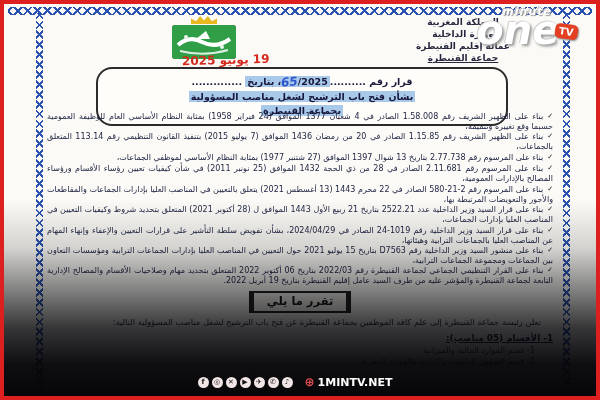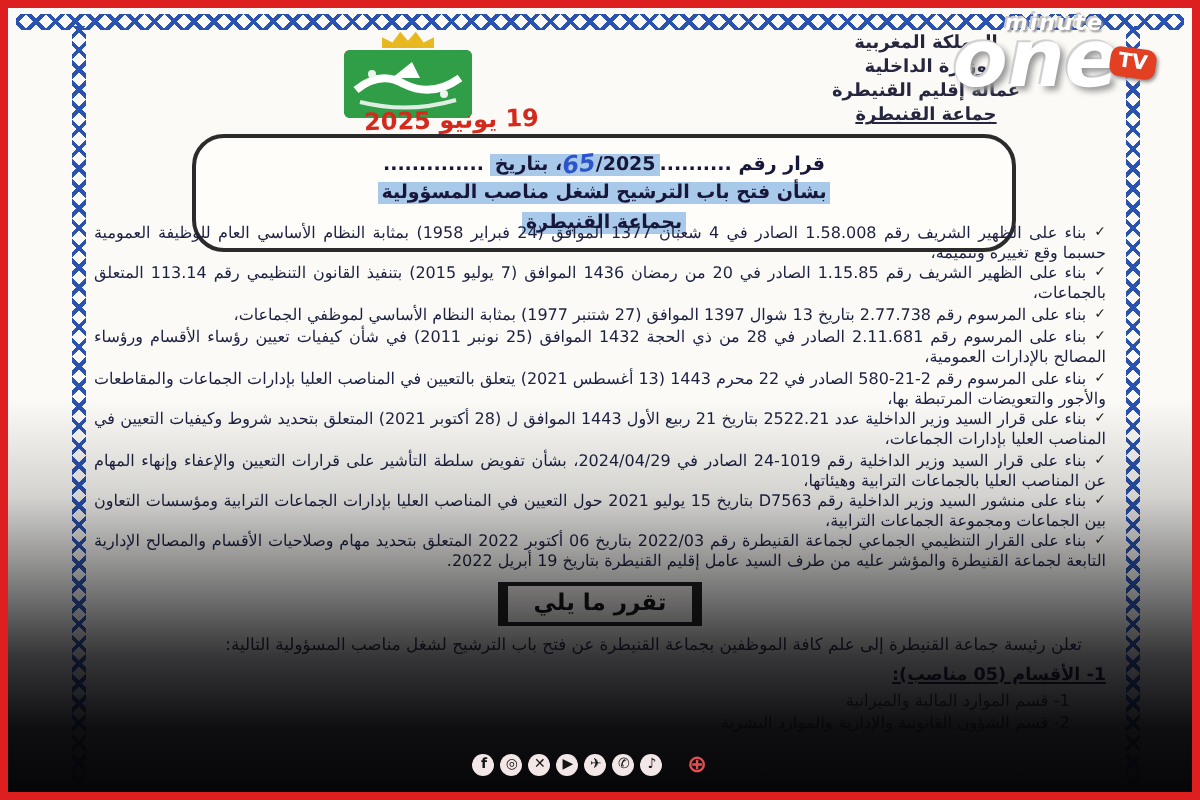--- a/index.html
+++ b/index.html
@@ -143,20 +143,21 @@
       <span class="sicon">f</span>
       <span class="sicon">◎</span>
       <span class="sicon">✕</span>
       <span class="sicon">▶</span>
       <span class="sicon">✈</span>
       <span class="sicon">✆</span>
       <span class="sicon">♪</span>
     </div>
     <span class="site-wrap">
       <span class="globe">⊕</span>
+      <span>1MINTV.NET</span>
     </span>
   </div>
 
   <div class="watermark">
     <div class="wm-minute">minute</div>
     <div class="wm-row">
       <span class="wm-one">one</span>
       <span class="wm-tv">TV</span>
     </div>
   </div>

